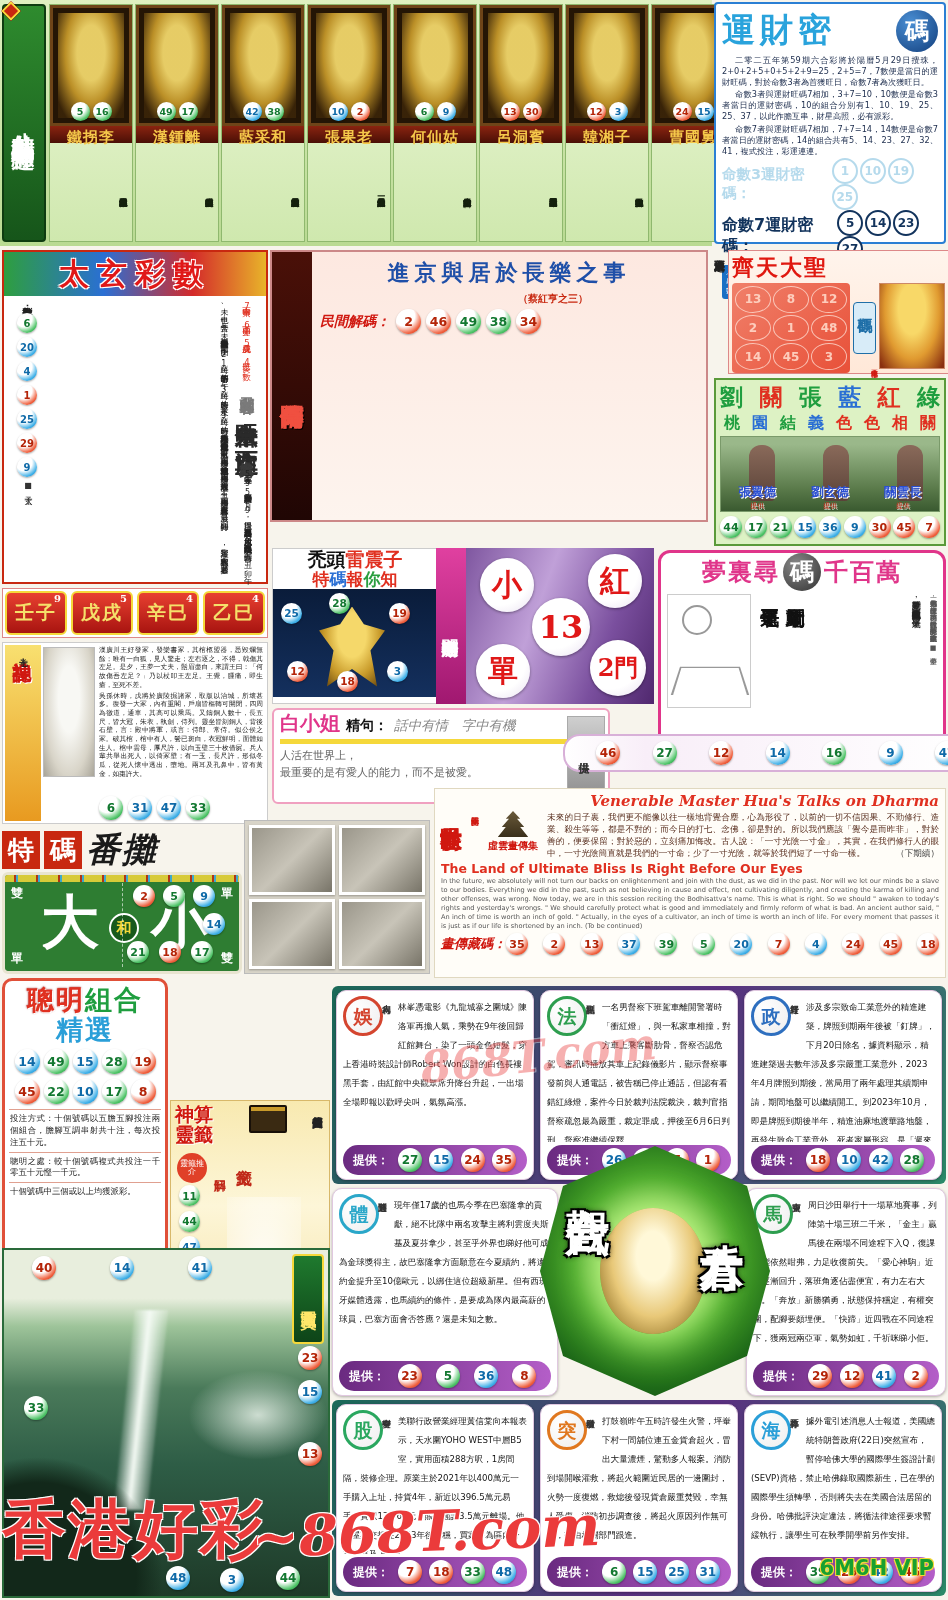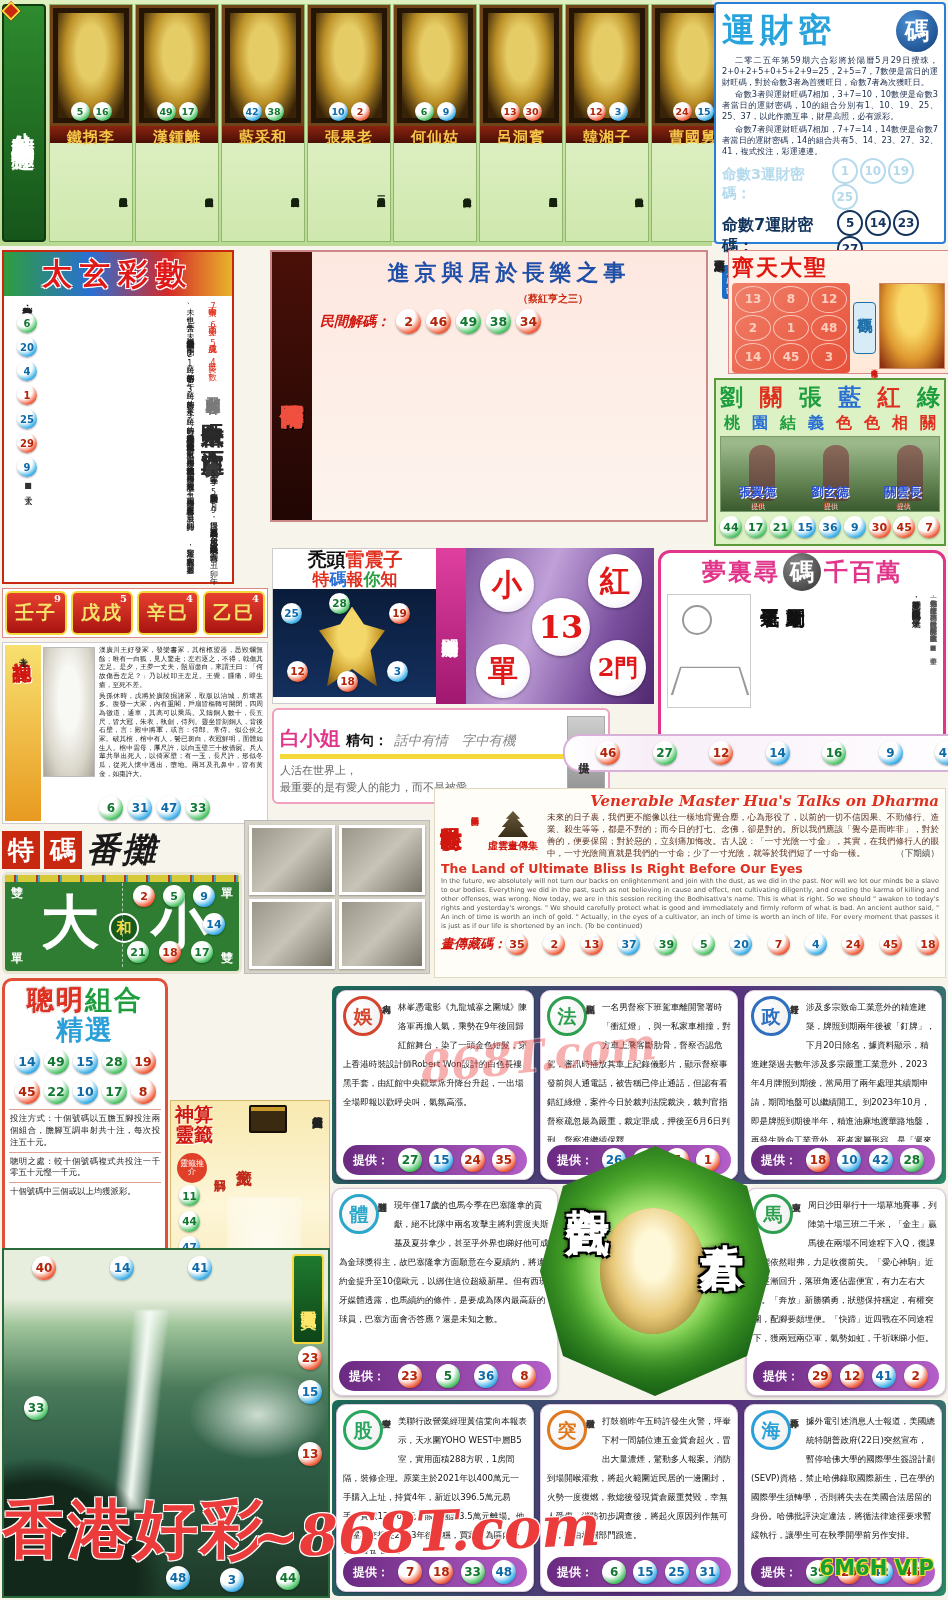--- a/index.html
+++ b/index.html
@@ -34,21 +34,21 @@
   .w-title{color:#29a3dc;font-size:33px;font-weight:700;letter-spacing:5px;font-family:"DejaVu Serif",serif;}
   .w-circle{width:42px;height:42px;border-radius:50%;background:radial-gradient(circle at 35% 30%,#4a8fd4,#123e7c);color:#fff;
             font-size:24px;font-weight:700;display:flex;align-items:center;justify-content:center;font-family:"DejaVu Serif",serif;}
   .w-p{font-size:8.2px;line-height:1.32;color:#203050;margin:2px 0;text-align:justify;text-indent:1.6em;}
   .w-row{display:flex;align-items:center;gap:2px;font-weight:700;}
   .w-row .circ{width:22px;height:22px;border:2px solid currentColor;border-radius:50%;display:inline-flex;align-items:center;justify-content:center;font-size:12px;margin:0 1px;background:#fff;}
   .w-row3{color:#85c2e0;font-size:14.5px;opacity:.6;}
   .w-row7{color:#12335c;font-size:16px;}
   .w-foot{background:#1a6fc4;color:#fff;font-size:7px;line-height:1.3;padding:3px 4px;border-radius:3px;margin-top:3px;}
   
-  #sec-taixuan{left:2px;top:250px;width:232px;height:334px;background:#fff;border:2px solid #c82810;}
+  #sec-taixuan{left:2px;top:250px;width:266px;height:334px;background:#fff;border:2px solid #c82810;}
   .tx-bar{height:44px;background:linear-gradient(90deg,#2e9e3f,#2a6fd4 38%,#d42a2a 72%,#e8b42a);display:flex;align-items:center;justify-content:center;}
   .tx-bar span{color:#e01818;font-size:30px;font-weight:700;letter-spacing:8px;font-family:"DejaVu Serif",serif;
                text-shadow:1px 1px 0 #fff,-1px -1px 0 #fff,1px -1px 0 #fff,-1px 1px 0 #fff;}
   .tx-body{display:flex;height:282px;padding:3px;}
   .tx-left{width:40px;display:flex;flex-direction:column;align-items:center;gap:4px;}
   .tx-intro{writing-mode:vertical-rl;text-orientation:upright;font-size:10px;font-weight:700;color:#222;}
   .tx-left .ballrow{flex-direction:column;gap:4px;font-size:10px;}
   .tx-sig{writing-mode:vertical-rl;text-orientation:upright;font-size:8px;color:#333;}
   .tx-flow{flex:1;writing-mode:vertical-rl;text-orientation:upright;padding:2px;line-height:1.2;}
   .tx-flow .rn{color:#e03020;font-size:8.5px;margin-left:4px;}
@@ -168,21 +168,21 @@
   .td-strip span{writing-mode:vertical-rl;text-orientation:upright;color:#fff;font-size:17px;font-weight:700;}
   .td-area{position:relative;flex:1;}
   .td-c{position:absolute;background:radial-gradient(circle at 35% 30%,#fff 60%,#e8e0f0);border-radius:50%;display:flex;align-items:center;justify-content:center;
         color:#e01818;font-weight:700;font-family:"DejaVu Serif",serif;box-shadow:0 1px 3px rgba(0,0,0,.4);}
   .td-area .td-c:nth-of-type(1){left:14px;top:10px;width:54px;height:54px;font-size:30px;}
   .td-area .td-c:nth-of-type(2){left:122px;top:6px;width:54px;height:54px;font-size:30px;}
   .td-area .td-c:nth-of-type(3){left:66px;top:50px;width:58px;height:58px;font-size:32px;}
   .td-area .td-c:nth-of-type(4){left:10px;top:96px;width:54px;height:54px;font-size:30px;}
   .td-area .td-c:nth-of-type(5){left:124px;top:92px;width:56px;height:56px;font-size:24px;}
   
-  #sec-missbai{left:272px;top:708px;width:338px;height:96px;background:#fff;border:2px solid #f0a0c0;border-radius:6px;padding:15px 6px;position:relative;}
+  #sec-missbai{left:272px;top:708px;width:338px;height:96px;background:#fff;border:2px solid #f0a0c0;border-radius:6px;padding:0 6px;position:relative;}
   .mb-head{display:flex;align-items:baseline;gap:6px;}
   .mb-name{color:#e0358a;font-size:20px;font-weight:700;font-family:"DejaVu Serif",serif;}
   .mb-lab{color:#111;font-size:14px;font-weight:700;}
   .mb-quote{color:#888;font-size:13.5px;font-family:"DejaVu Serif",serif;font-style:italic;}
   .mb-bar{height:5px;background:#f5d83a;margin:2px 0 4px;width:92%;}
   .mb-line{color:#666;font-size:11px;line-height:1.5;}
   .mb-girl{position:absolute;right:3px;top:6px;width:36px;height:80px;background:linear-gradient(#cfcfcf,#8f8f8f);border:1px solid #aaa;}
   
   #sec-dream{left:658px;top:550px;width:288px;height:215px;background:#fff;border:3px solid #e0358a;border-radius:12px;padding:0 6px;}
   .dr-title{display:flex;align-items:center;justify-content:center;gap:3px;}

